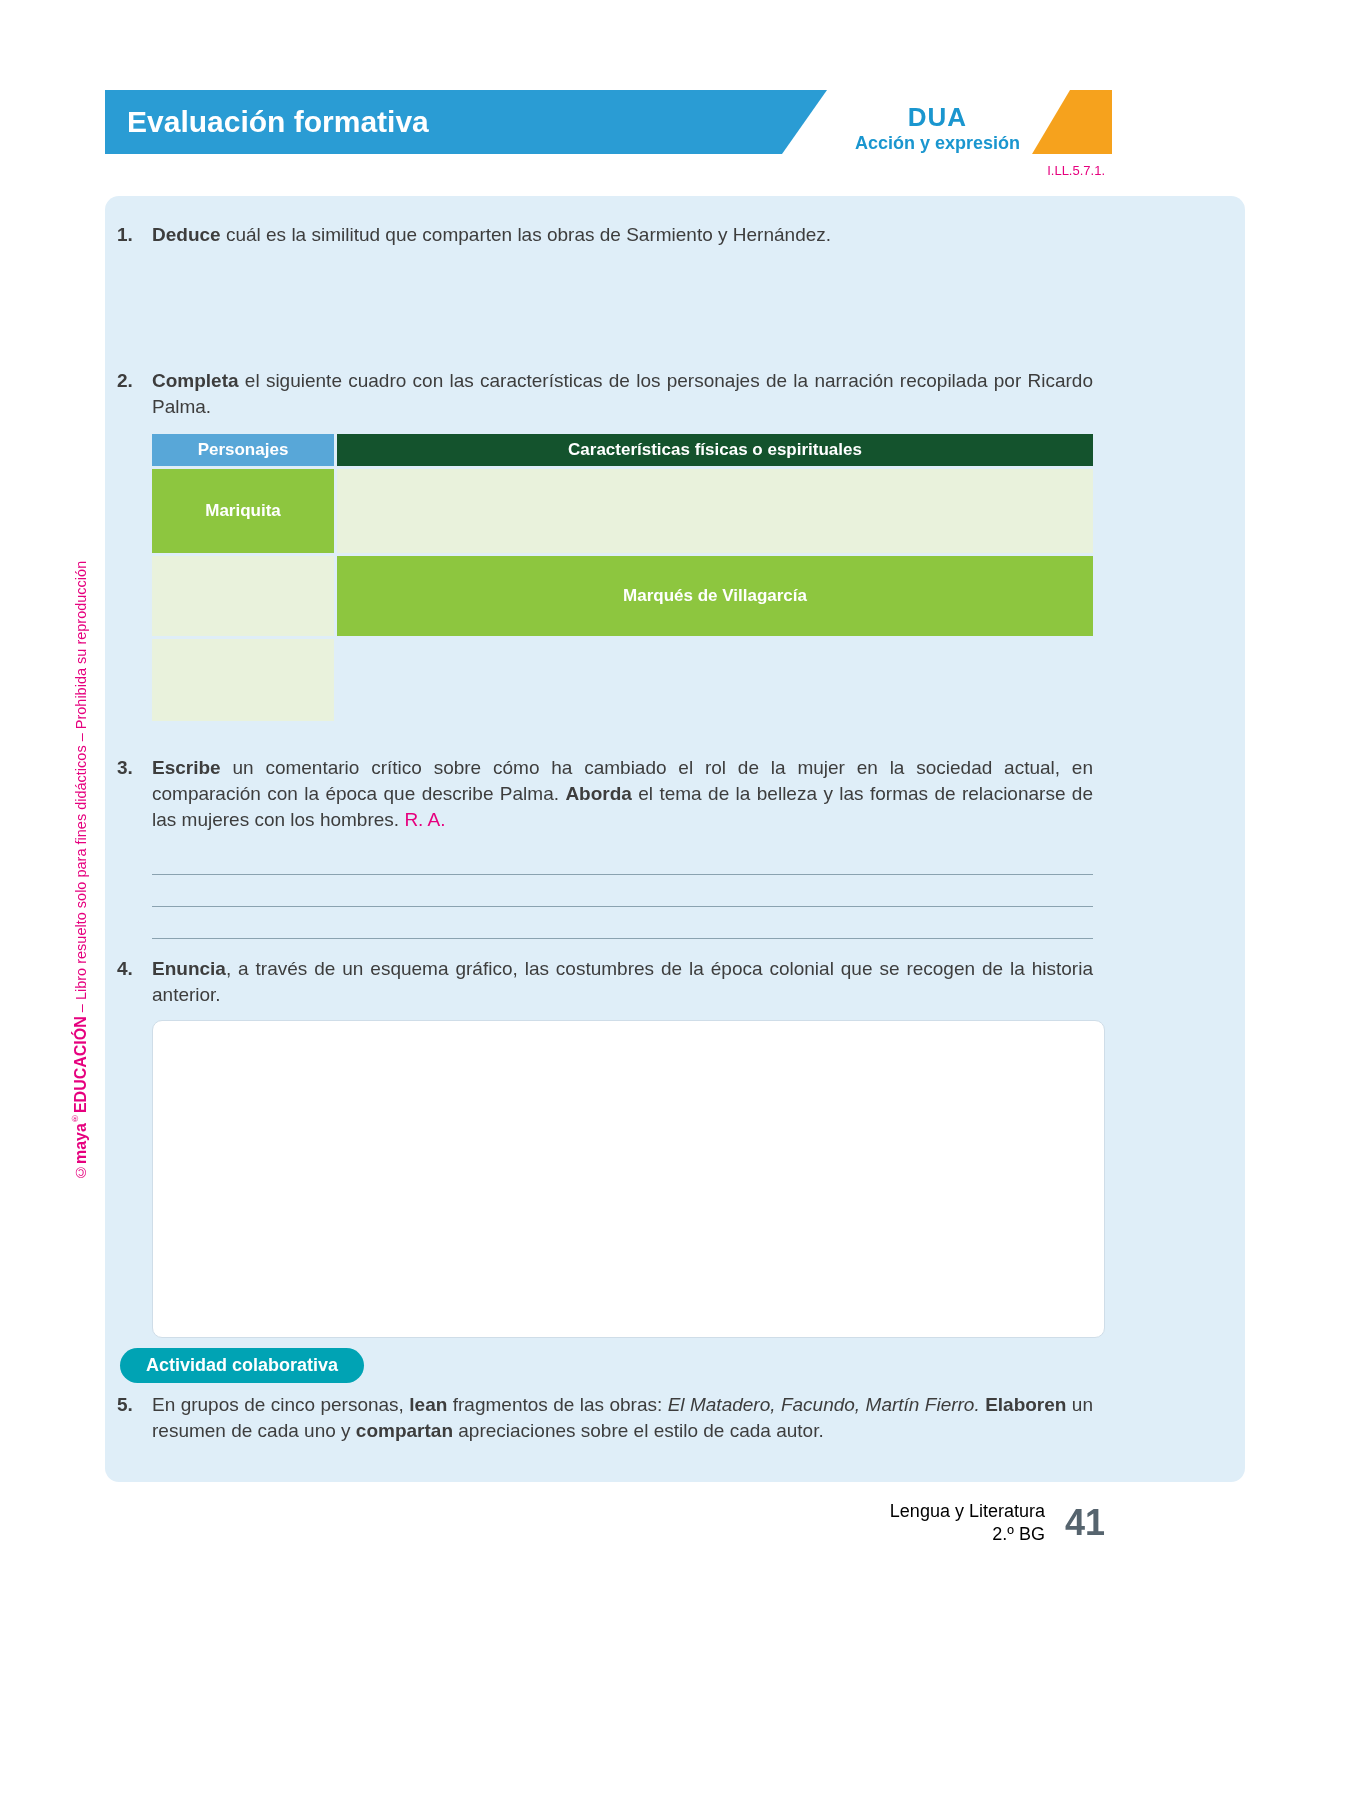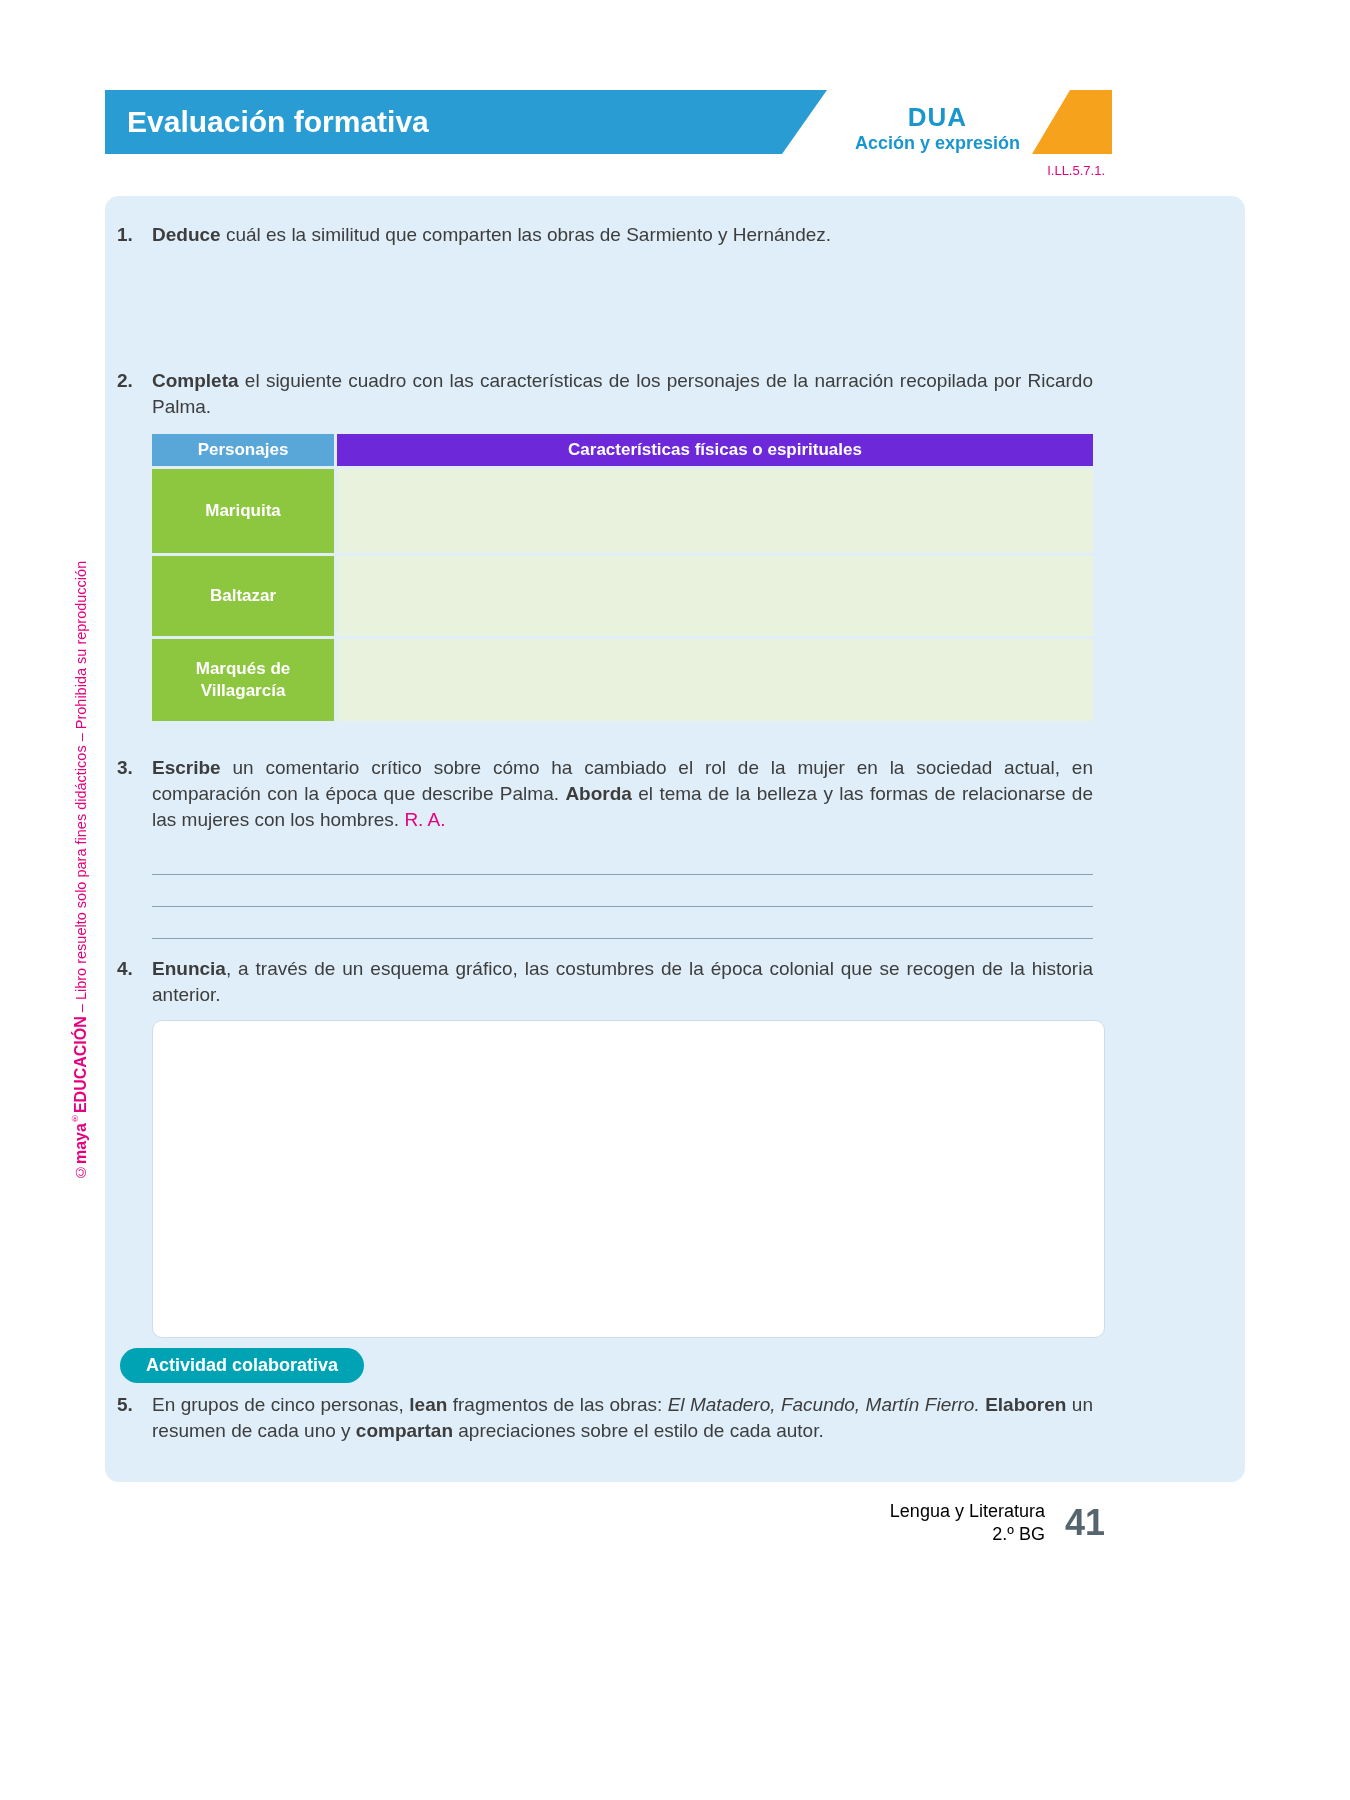--- a/index.html
+++ b/index.html
@@ -72,21 +72,21 @@
   .char-table {
     margin-top:14px; width:941px;
     display:grid; grid-template-columns:182px 1fr;
     grid-template-rows:32px 84px 80px 82px; gap:3px;
   }
   .th {
     color:#fff; font-weight:bold; font-size:17px;
     display:flex; align-items:center; justify-content:center;
   }
   .th1 { background:#58a7d8; }
-  .th2 { background:#6d28d9; }
+  .th2 { background:#14532d; }
   .tname {
     background:#8dc63f; color:#fff; font-weight:bold; font-size:17px;
     display:flex; align-items:center; justify-content:center;
     text-align:center; padding:12px 24px; line-height:22px;
   }
   .tval { background:#e9f2dc; }
 
   
   .writing-lines { margin-top:10px; }
   .rule-line { height:32px; border-bottom:1.5px solid #8aa2b0; }
@@ -137,21 +137,20 @@
   </div>
 
   <div class="question q2">
     <div class="qnum">2.</div>
     <div class="qbody justify"><b>Completa</b><span> el siguiente cuadro con las características de los personajes de la narración recopilada por Ricardo Palma.</span>
       <div class="char-table">
         <div class="th th1">Personajes</div>
         <div class="th th2">Características físicas o espirituales</div>
         <div class="tname">Mariquita</div>
         <div class="tval"></div>
-        <div class="tname">Baltazar</div>
         <div class="tval"></div>
         <div class="tname">Marqués de Villagarcía</div>
         <div class="tval"></div>
       </div>
     </div>
   </div>
 
   <div class="question q3">
     <div class="qnum">3.</div>
     <div class="qbody justify"><b>Escribe</b><span> un comentario crítico sobre cómo ha cambiado el rol de la mujer en la sociedad actual, en comparación con la época que describe Palma. </span><b>Aborda</b><span> el tema de la belleza y las formas de relacionarse de las mujeres con los hombres.  </span><span class="pink">R. A.</span>

